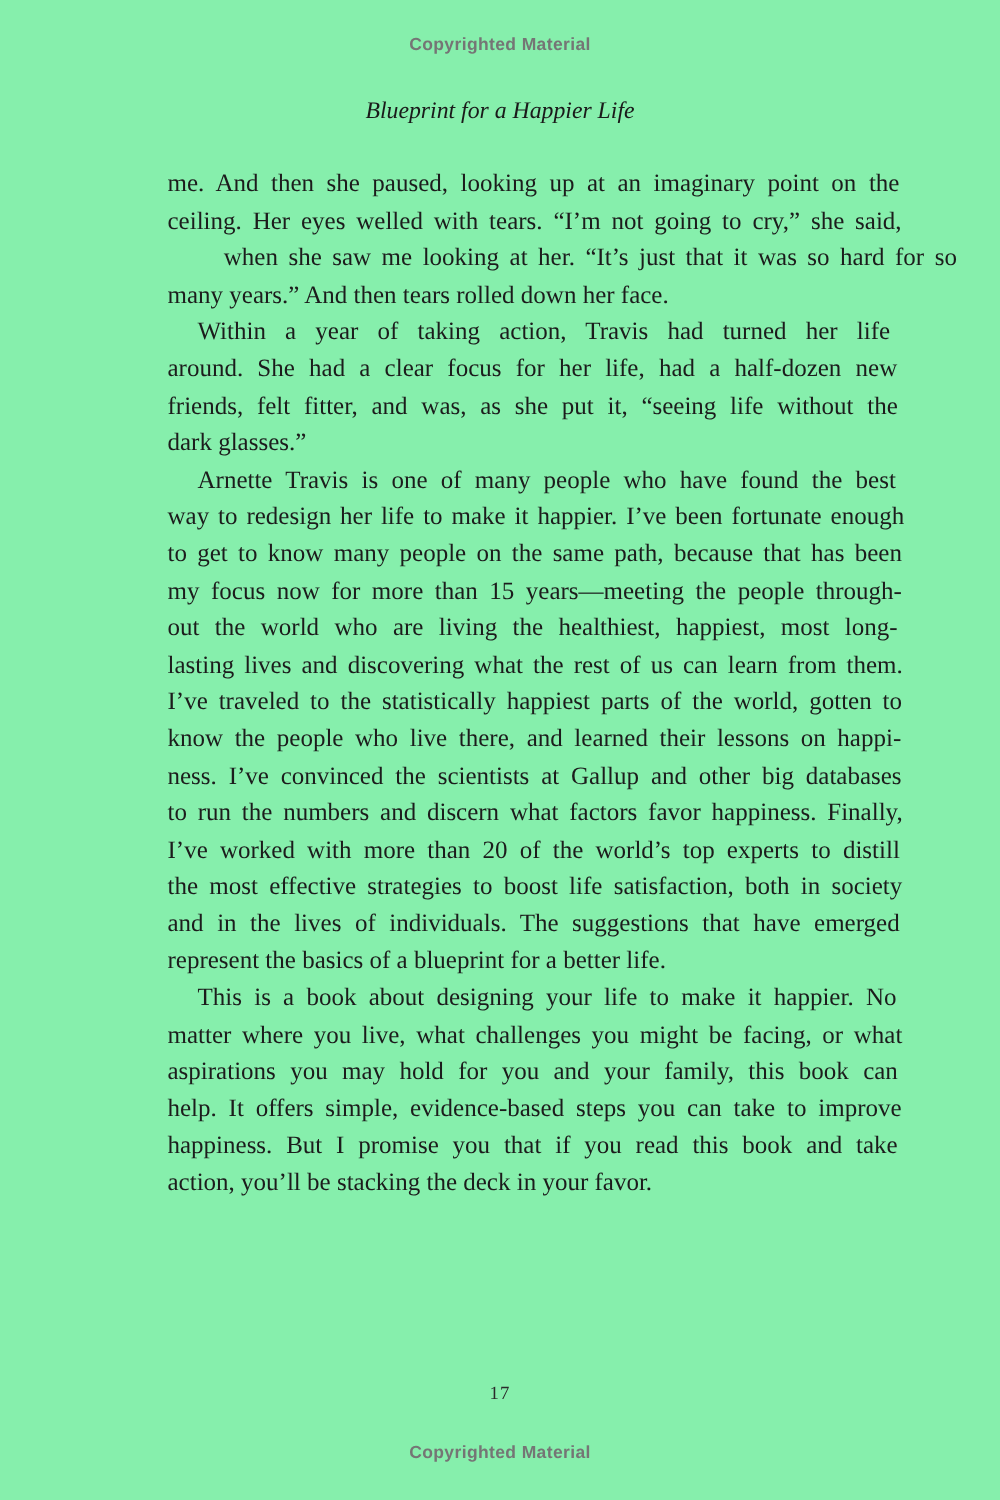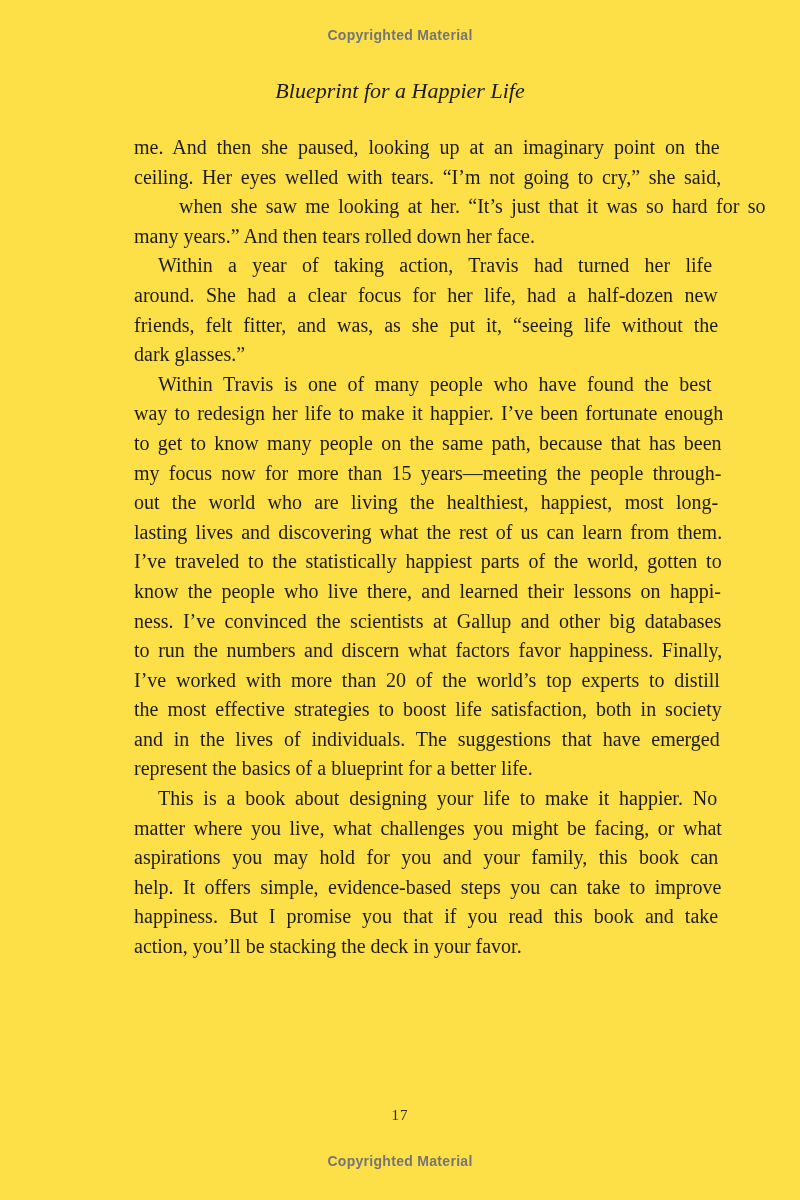--- a/index.html
+++ b/index.html
@@ -4,21 +4,21 @@
 <style>
   html, body {
     margin: 0;
     padding: 0;
     background: #ffffff;
   }
   .sheet {
     position: relative;
     width: 800px;
     height: 1200px;
-    background: #fde047;
+    background: #86efac;
     overflow: hidden;
     font-family: "Liberation Serif", "DejaVu Serif", serif;
   }
   .notice {
     position: absolute;
     left: 0;
     width: 800px;
     text-align: center;
     font-family: "Liberation Sans", "DejaVu Sans", sans-serif;
     font-size: 14px;
@@ -29,21 +29,21 @@
   .notice-top { top: 27px; }
   .notice-bottom { top: 1153px; }
   .running-header {
     position: absolute;
     left: 0;
     top: 78px;
     width: 800px;
     text-align: center;
     font-family: "Liberation Serif", "DejaVu Serif", serif;
     font-style: italic;
-    font-size: 22px;
+    font-size: 19px;
     color: #1a1a1a;
   }
   .body-text {
     position: absolute;
     left: 134px;
     top: 133px;
     width: 533px;
     font-size: 20px;
     line-height: 29.6px;
     color: #1c1c1c;
@@ -80,21 +80,21 @@
 
   <div class="body-text">
       <div class="line"><span class="line-text" style="word-spacing: 5.00651px;">me. And then she paused, looking up at an imaginary point on the</span></div>
       <div class="line"><span class="line-text" style="word-spacing: 3.69271px;">ceiling. Her eyes welled with tears. “I’m not going to cry,” she said,</span></div>
       <div class="line"><span class="line-text" style="word-spacing: 3.40521px; margin-left: 45px;">when she saw me looking at her. “It’s just that it was so hard for so</span></div>
       <div class="line"><span class="line-text" style="word-spacing: 0px;">many years.” And then tears rolled down her face.</span></div>
       <div class="line" style="padding-left: 24px;"><span class="line-text" style="word-spacing: 10.3328px;">Within a year of taking action, Travis had turned her life</span></div>
       <div class="line"><span class="line-text" style="word-spacing: 6.35026px;">around. She had a clear focus for her life, had a half-dozen new</span></div>
       <div class="line"><span class="line-text" style="word-spacing: 5.98698px;">friends, felt fitter, and was, as she put it, “seeing life without the</span></div>
       <div class="line"><span class="line-text" style="word-spacing: 0px;">dark glasses.”</span></div>
-      <div class="line" style="padding-left: 24px;"><span class="line-text" style="word-spacing: 5.59801px;">Within Travis is one of many people who have found the best</span></div>
+      <div class="line" style="padding-left: 24px;"><span class="line-text" style="word-spacing: 5.59801px;">Arnette Travis is one of many people who have found the best</span></div>
       <div class="line"><span class="line-text" style="word-spacing: 2.13932px;">way to redesign her life to make it happier. I’ve been fortunate enough</span></div>
       <div class="line"><span class="line-text" style="word-spacing: 3.24159px;">to get to know many people on the same path, because that has been</span></div>
       <div class="line"><span class="line-text" style="word-spacing: 4.2125px;">my focus now for more than 15 years—meeting the people through-</span></div>
       <div class="line"><span class="line-text" style="word-spacing: 7.30781px;">out the world who are living the healthiest, happiest, most long-</span></div>
       <div class="line"><span class="line-text" style="word-spacing: 3.05208px;">lasting lives and discovering what the rest of us can learn from them.</span></div>
       <div class="line"><span class="line-text" style="word-spacing: 3.73864px;">I’ve traveled to the statistically happiest parts of the world, gotten to</span></div>
       <div class="line"><span class="line-text" style="word-spacing: 4.28551px;">know the people who live there, and learned their lessons on happi-</span></div>
       <div class="line"><span class="line-text" style="word-spacing: 4.46406px;">ness. I’ve convinced the scientists at Gallup and other big databases</span></div>
       <div class="line"><span class="line-text" style="word-spacing: 3.62812px;">to run the numbers and discern what factors favor happiness. Finally,</span></div>
       <div class="line"><span class="line-text" style="word-spacing: 4.75651px;">I’ve worked with more than 20 of the world’s top experts to distill</span></div>

